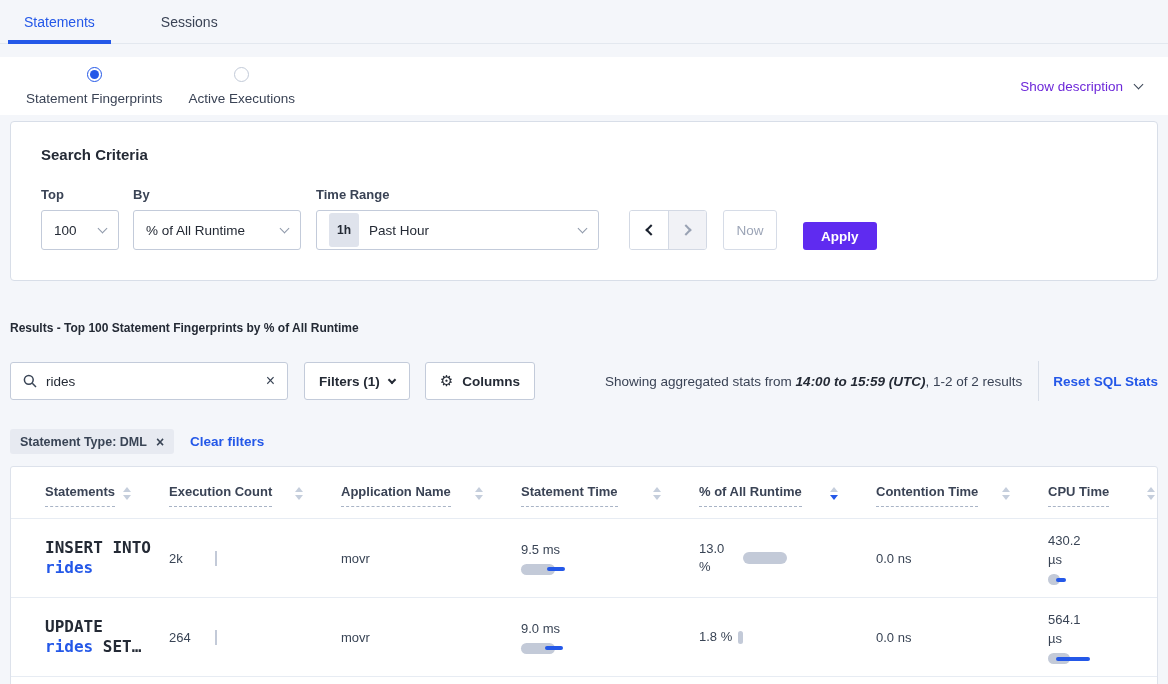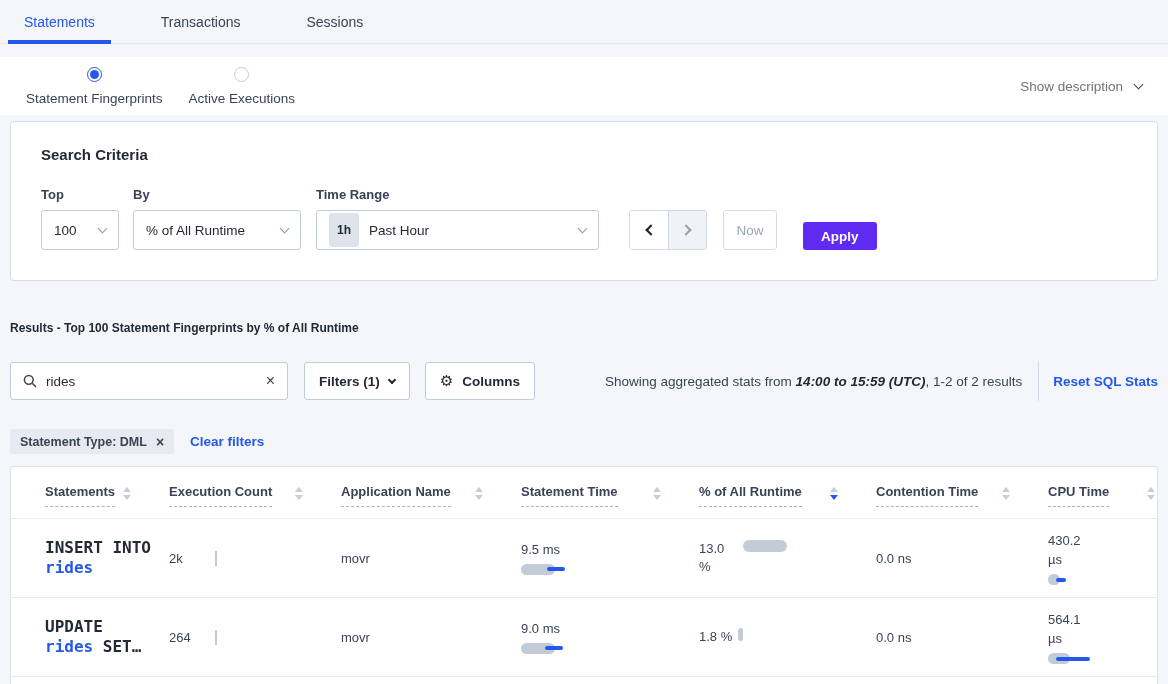--- a/index.html
+++ b/index.html
@@ -14,21 +14,21 @@
   .tabbar { display:flex; align-items:flex-end; height:44px; border-bottom:1px solid #E3E8EF; padding-left:8px; }
   .tab { padding:0 16px 13px; font-size:14px; color:#3A4355; cursor:pointer; }
   .tab.active { color:#2458E8; font-weight:500; border-bottom:4px solid #2458E8; margin-bottom:-1px; padding-bottom:10px; }
   
   .toggle-bar { background:#fff; height:58px; margin-top:13px; display:flex; align-items:center; padding:0 26px; }
   .radio-item { display:flex; align-items:center; gap:9px; font-size:13.5px; color:#3A4355; margin-right:26px; cursor:pointer;flex-direction:column; }
   .radio { width:15px; height:15px; border-radius:50%; border:1.5px solid #C2CAD8; background:#fff;
            display:flex; align-items:center; justify-content:center; flex:none; }
   .radio.sel { border-color:#2458E8; }
   .radio.sel::after { content:""; width:9px; height:9px; background:#2458E8; border-radius:50%; }
-  .show-desc { margin-left:auto; display:flex; align-items:center; gap:12px; font-size:13.5px; color:#737373; cursor:pointer; }
+  .show-desc { margin-left:auto; display:flex; align-items:center; gap:12px; font-size:13.5px; color:#6d28d9; cursor:pointer; }
   .chev { width:7px; height:7px; border-right:1.8px solid #394455; border-bottom:1.8px solid #394455;
           transform:rotate(45deg); display:inline-block; margin-top:-4px; }
   
   .card { background:#fff; border:1px solid #D8DEE8; border-radius:4px; margin:6px 10px 0; }
   .criteria { padding:24px 20px 30px; }
   .criteria-title { font-size:15px; font-weight:700; color:#242A35; margin-left:10px; }
   .controls { display:flex; align-items:flex-end; margin-top:24px; padding-left:10px; }
   .field { margin-right:14px; }
   .field-label { font-size:13px; font-weight:700; color:#3A4355; margin-bottom:8px; }
   .select { height:40px; border:1px solid #C3CBDA; border-radius:3px; background:#fff; display:flex;
@@ -85,32 +85,31 @@
   .mono { font-family:"DejaVu Sans Mono", monospace; font-size:16px; font-weight:700; line-height:20px; color:#242A35; }
   .stmt-link { color:#2458E8; cursor:pointer; }
   .exec-cell { display:flex; align-items:center; }
   .exec-val { width:46px; }
   .vbar { width:2px; height:15px; background:#C3CAD8; }
   .val { margin-bottom:7px; }
   .barwrap { position:relative; height:11px; width:100px; }
   .gbar { position:absolute; left:0; top:0; height:11px; border-radius:5.5px; background:#C3CAD8; }
   .sd { position:absolute; top:3.5px; height:4px; border-radius:2px; background:#2458E8; }
   .sbar { height:12px; border-radius:6px; background:#C3CAD8; display:inline-block; flex:none; }
-  .rt-cell { display:flex; gap:6px; }
+  .rt-cell { display:flex; align-items:center; gap:6px; }
   .rt-text { width:38px; line-height:18px; }
   .rt-text.nowrap { width:auto; white-space:nowrap; }
   .cpu-lines { line-height:19px; }
   .cpu-bar { margin-top:5px; height:11px; position:relative; width:60px; }
 </style>
 </head>
 <body>
 
 <div class="tabbar">
   <div class="tab active">Statements</div>
-  <div class="tab" style="margin-left:34px">Transactions</div>
   <div class="tab" style="margin-left:34px">Sessions</div>
 </div>
 
 <div class="toggle-bar">
   <div class="radio-item">
     <span class="radio sel"></span>
     <span>Statement Fingerprints</span>
   </div>
   <div class="radio-item">
     <span class="radio"></span>

